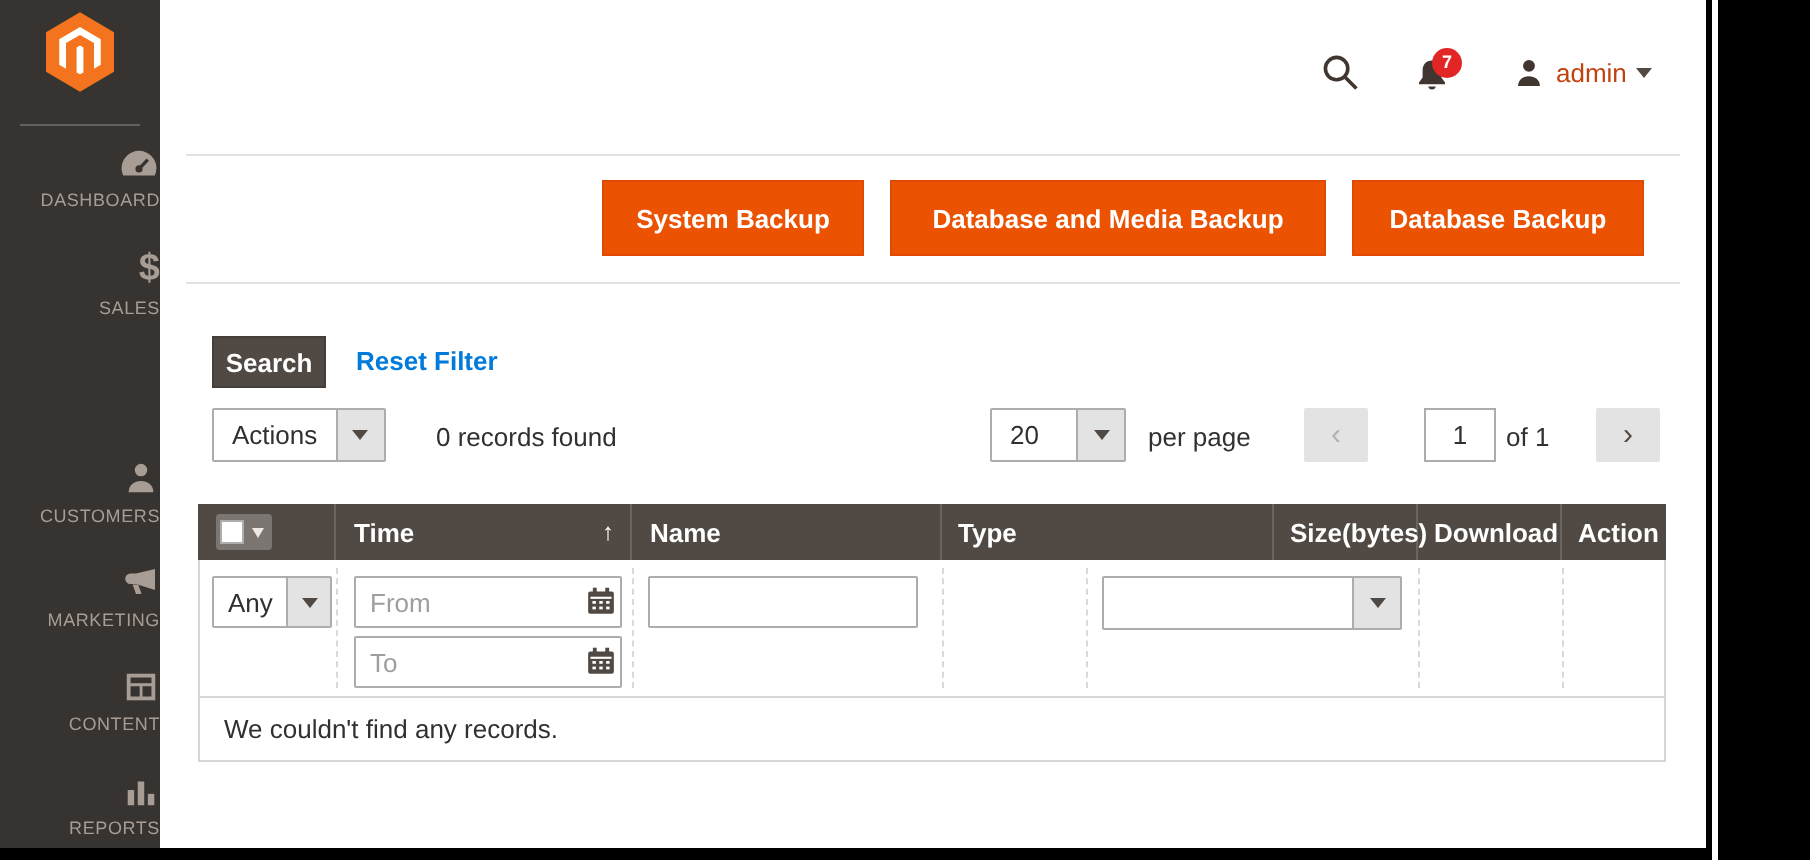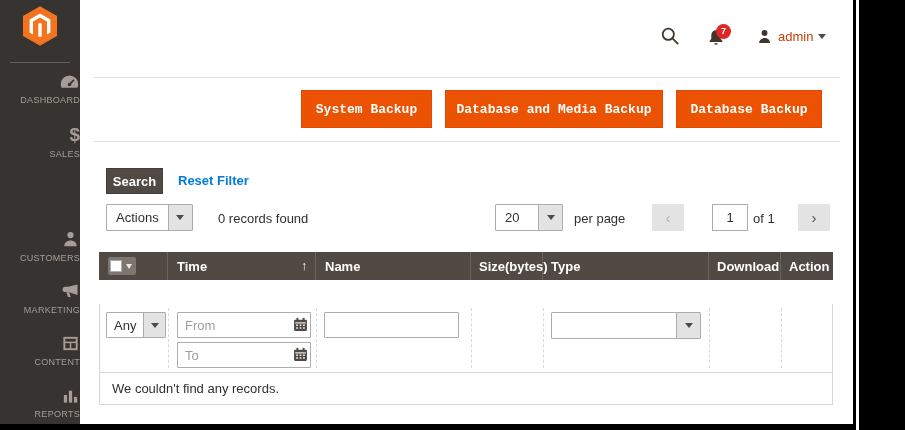--- a/index.html
+++ b/index.html
@@ -23,21 +23,21 @@
   .hdr-bell { position:absolute; left:706px; top:28px; width:20px; height:20px; cursor:pointer; }
   .hdr-badge { position:absolute; left:716px; top:24px; min-width:15px; height:15px; border-radius:8px; background:#e22626; color:#fff; font-size:9px; font-weight:bold; text-align:center; line-height:15px; padding:0 2px; cursor:pointer; }
   .hdr-user { position:absolute; left:756px; top:28px; display:flex; align-items:center; gap:5px; cursor:pointer; }
   .hdr-user .uname { font-size:13px; color:#c2410c; }
   .caret-dn { width:0; height:0; border-left:4px solid transparent; border-right:4px solid transparent; border-top:5px solid #514943; display:inline-block; }
 
   .hrule { position:absolute; left:93px; width:747px; height:1px; background:#e3e3e3; }
   .hr1 { top:77px; } .hr2 { top:141px; }
 
   
-  .abtn { position:absolute; top:90px; height:38px; background:#eb5202; border:1px solid #e04a02; color:#fff; font-size:13px; font-weight:bold; font-family:Liberation Mono, monospace; cursor:pointer; }
+  .abtn { position:absolute; top:90px; height:38px; background:#eb5202; border:1px solid #e04a02; color:#fff; font-size:13px; font-weight:bold; font-family:Liberation Sans, sans-serif; cursor:pointer; }
   .abtn1 { left:301px; width:131px; } .abtn2 { left:445px; width:218px; } .abtn3 { left:676px; width:146px; }
 
   
   .search-btn { position:absolute; left:106px; top:168px; width:57px; height:26px; background:#514943; border:1px solid #453d37; color:#fff; font-size:13px; font-weight:bold; font-family:inherit; cursor:pointer; }
   .reset-link { position:absolute; left:178px; top:173px; font-size:13px; font-weight:bold; color:#007bdb; text-decoration:none; cursor:pointer; }
 
   .split-ctl { position:absolute; display:flex; border:1px solid #adadad; border-radius:1px; background:#fff; height:27px; cursor:pointer; }
   .split-ctl .txt { display:flex; align-items:center; padding:0 9px; font-size:13px; color:#303030; }
   .split-ctl .arr { width:24px; background:#e3e3e3; border-left:1px solid #adadad; display:flex; align-items:center; justify-content:center; }
   .actions-ctl { left:106px; top:204px; }
@@ -57,21 +57,21 @@
   .gh { display:flex; align-items:center; padding-left:9px; border-left:1px solid rgba(255,255,255,0.15); position:relative; }
   .gh:first-child { border-left:none; }
   .gh-select { width:68px; } .gh-time { width:148px; } .gh-name { width:155px; }
   .gh-size { width:72px; padding-left:8px; } .gh-type { width:166px; padding-left:8px; }
   .gh-dl { width:72px; padding-left:8px; } .gh-act { width:53px; padding-left:8px; }
   .sort-arrow { position:absolute; right:8px; font-weight:normal; font-size:12px; cursor:pointer; }
   .cb-ctl { display:flex; align-items:center; height:18px; background:rgba(255,255,255,0.25); border-radius:2px; padding:2px 4px 2px 2px; gap:4px; cursor:pointer; }
   .cb-box { width:12px; height:12px; background:#fff; border:1px solid #adadad; }
   .cb-ctl .caret-dn { border-top-color:#efe9e4; border-left-width:3.5px; border-right-width:3.5px; }
 
-  .grid-filters { position:relative; height:68px; background:#fff; border-left:1px solid #d6d6d6; border-right:1px solid #d6d6d6;margin-top:24px; }
+  .grid-filters { position:relative; height:68px; background:#fff; border-left:1px solid #d6d6d6; border-right:1px solid #d6d6d6; }
   .vdash { position:absolute; top:4px; bottom:4px; width:0; border-left:1px dashed #d9d9d9; }
   .f-input { position:absolute; height:26px; border:1px solid #adadad; border-radius:1px; font-size:13px; color:#303030; padding:0 22px 0 7px; font-family:inherit; }
   .f-input::placeholder { color:#9e9e9e; opacity:1; }
   .f-name { left:224px; top:8px; width:135px; padding-right:7px; }
   .f-from { left:77px; top:8px; width:134px; }
   .f-to { left:77px; top:38px; width:134px; }
   .cal-ico { position:absolute; width:15px; height:15px; cursor:pointer; }
   .cal-from { left:193px; top:13px; } .cal-to { left:193px; top:43px; }
   .any-ctl { left:6px; top:8px; height:26px; }
   .any-ctl .txt { padding:0 7px; }
@@ -217,25 +217,25 @@
             <span class="caret-dn"></span>
           </span>
         </div>
         <div class="gh gh-time">
           <span>Time</span>
           <span class="sort-arrow">↑</span>
         </div>
         <div class="gh gh-name">
           <span>Name</span>
         </div>
+        <div class="gh gh-type">
+          <span>Type</span>
+        </div>
         <div class="gh gh-size">
           <span>Size(bytes)</span>
-        </div>
-        <div class="gh gh-type">
-          <span>Type</span>
         </div>
         <div class="gh gh-dl">
           <span>Download</span>
         </div>
         <div class="gh gh-act">
           <span>Action</span>
         </div>
       </div>
 
       <div class="grid-filters">

